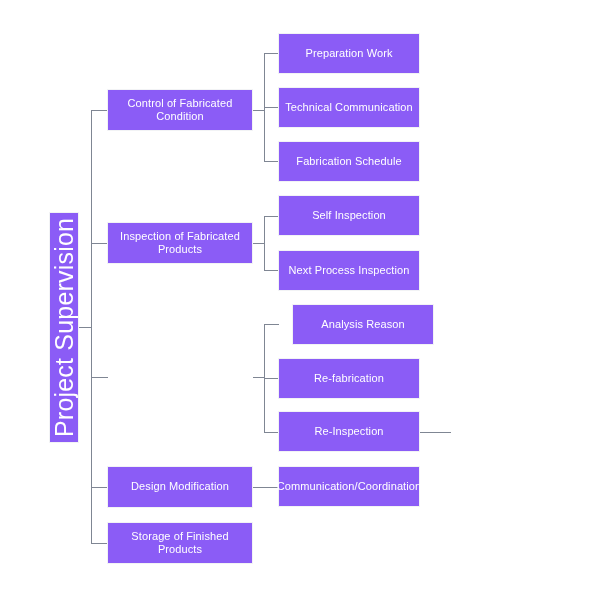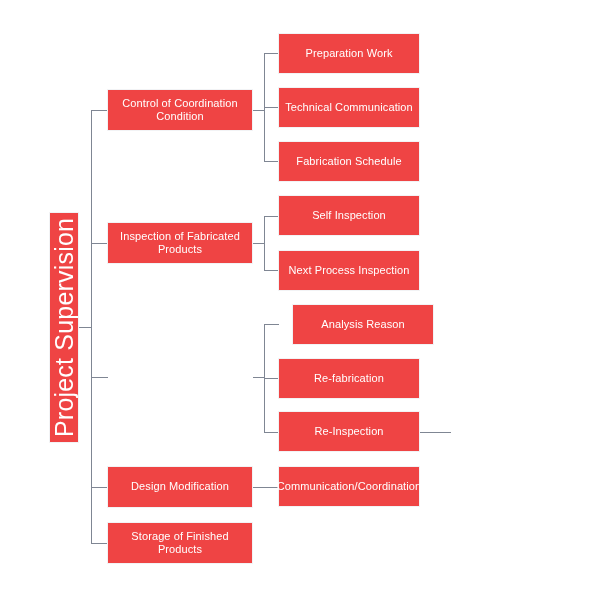--- a/index.html
+++ b/index.html
@@ -14,21 +14,21 @@
     height: 600px;
     background: #ffffff;
     font-family: "Liberation Sans", sans-serif;
     overflow: hidden;
   }
 
   
   .node {
     position: absolute;
     box-sizing: border-box;
-    background: #ef4444;
+    background: #8b5cf6;
     border: 1px solid #F2F3F5;
     color: #FFFFFF;
     display: flex;
     align-items: center;
     justify-content: center;
     text-align: center;
     line-height: 1.22;
     letter-spacing: 0.1px;
     -webkit-font-smoothing: antialiased;
   }
@@ -84,21 +84,21 @@
   <div class="conn h" style="left:264px; top:324px; width:15px;"></div>
   <div class="conn h" style="left:264px; top:378px; width:15px;"></div>
   <div class="conn h" style="left:264px; top:432px; width:15px;"></div>
 
   <div class="conn h" style="left:253px; top:487px; width:26px;"></div>
 
   <div class="conn h" style="left:420px; top:432px; width:31px;"></div>
 
   <div class="node root" style="left:49px; top:212px; width:30px; height:231px;">Project Supervision</div>
 
-  <div class="node lvl2" style="left:107px; top:89px; width:146px; height:42px;">Control of Coordination Condition</div>
+  <div class="node lvl2" style="left:107px; top:89px; width:146px; height:42px;">Control of Fabricated Condition</div>
   <div class="node lvl2" style="left:107px; top:222px; width:146px; height:42px;">Inspection of Fabricated Products</div>
   <div class="node lvl2" style="left:107px; top:522px; width:146px; height:42px;">Storage of Finished Products</div>
   <div class="node lvl2" style="left:107px; top:466px; width:146px; height:42px;">Design Modification</div>
 
   <div class="node lvl3" style="left:278px; top:33px; width:142px; height:41px;">Preparation Work</div>
   <div class="node lvl3" style="left:278px; top:87px; width:142px; height:41px;">Technical Communication</div>
   <div class="node lvl3" style="left:278px; top:141px; width:142px; height:41px;text-align:center;">Fabrication Schedule</div>
   <div class="node lvl3" style="left:278px; top:195px; width:142px; height:41px;text-align:center;">Self Inspection</div>
   <div class="node lvl3" style="left:278px; top:250px; width:142px; height:41px;">Next Process Inspection</div>
   <div class="node lvl3" style="left:292px; top:304px; width:142px; height:41px;">Analysis Reason</div>

